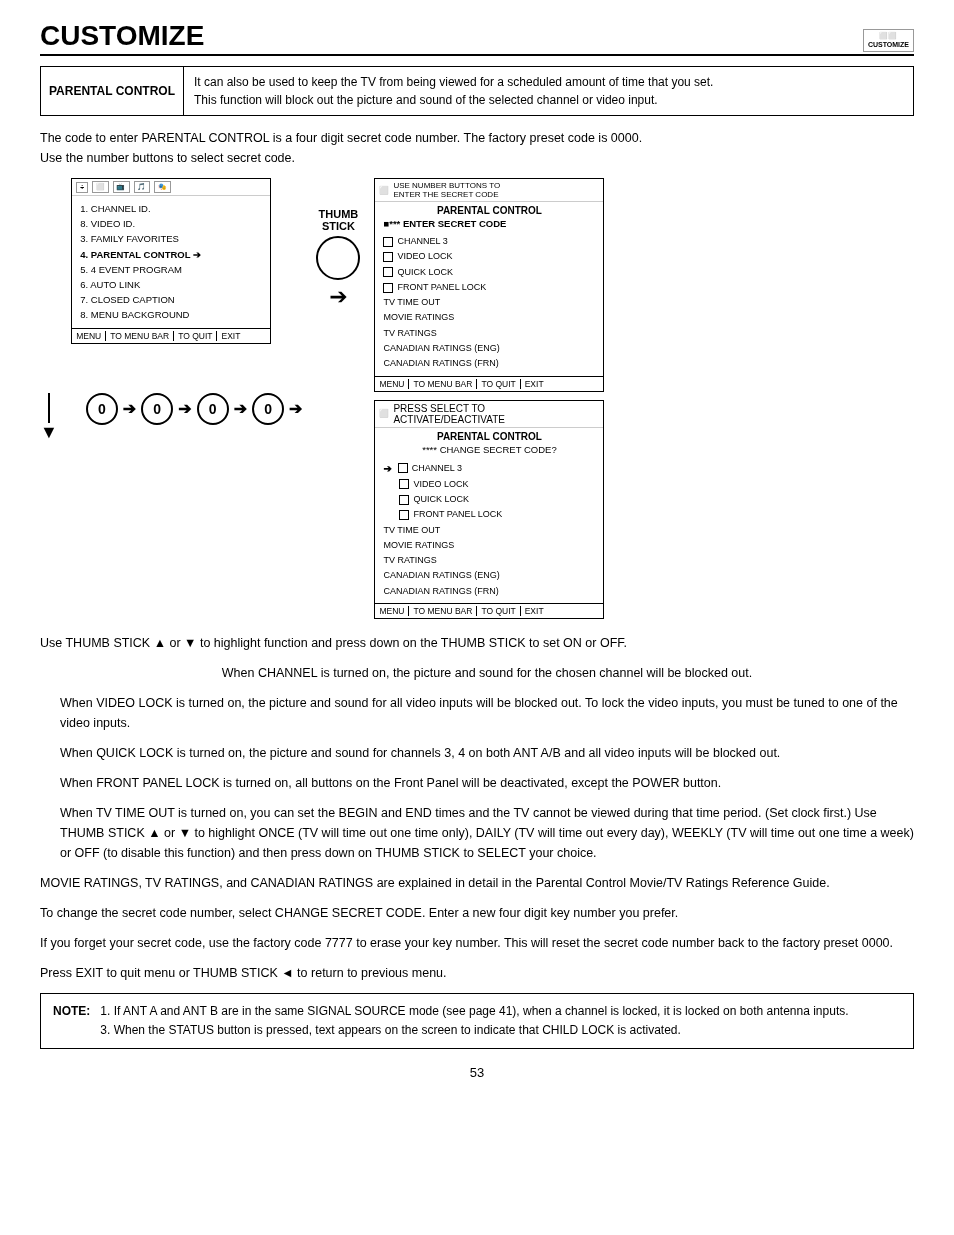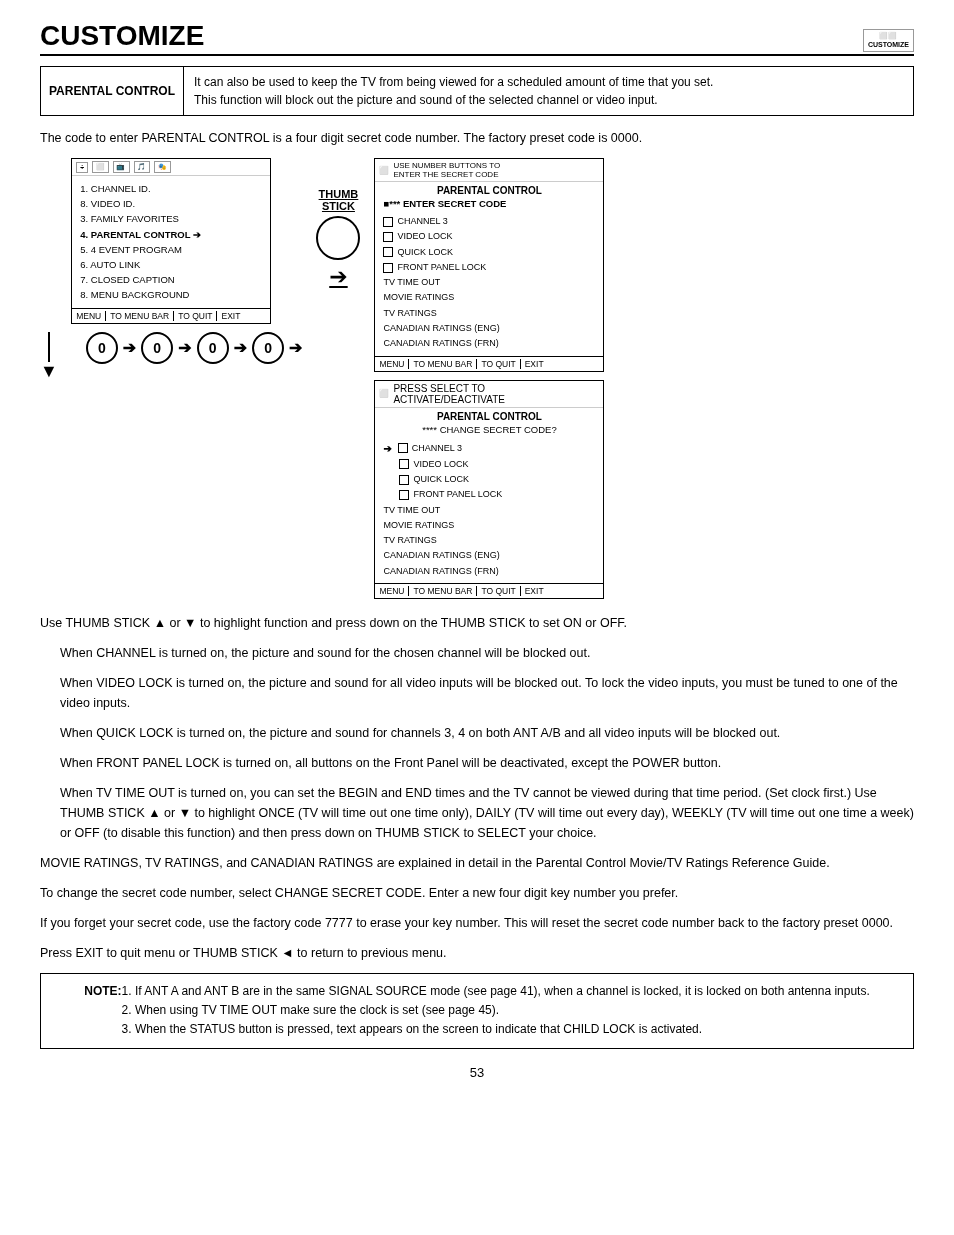--- a/index.html
+++ b/index.html
@@ -185,45 +185,45 @@
       padding: 8px 12px;
       font-size: 12px;
       line-height: 1.6;
       margin-top: 10px;
     }
     .note-label {
       font-weight: bold;
     }
     .note-content {
       display: flex;
-      justify-content: center;
+      gap: 10px;
     }
 
     .page-number {
       text-align: center;
       font-size: 13px;
       margin-top: 16px;
     }
 
     .full-diagram {
       display: flex;
       gap: 14px;
       margin-bottom: 14px;
     }
     .left-col {
       display: flex;
       flex-direction: column;
       align-items: center;
+      gap: 41px;
     }
     .middle-col {
       display: flex;
       flex-direction: column;
       align-items: center;
       padding-top: 30px;
-      text-decoration: underline;
     }
     .right-col {
       display: flex;
       flex-direction: column;
       gap: 8px;
     }
 
     .thumb-stick-circle {
       width: 44px;
       height: 44px;
@@ -259,20 +259,21 @@
 <div class="intro-box">
   <div class="intro-label">PARENTAL CONTROL</div>
   <div class="intro-text">
     <div>It can also be used to keep the TV from being viewed for a scheduled amount of time that you set.</div>
     <div>This function will block out the picture and sound of the selected channel or video input.</div>
   </div>
 </div>
 
 <div class="code-info">
   <div>The code to enter PARENTAL CONTROL is a four digit secret code number.  The factory preset code is 0000.</div>
+  <div>Use the number buttons to select secret code.</div>
 </div>
 
 <div class="full-diagram">
 
   <div class="left-col">
 
     <div class="screen-box" style="min-width:200px;">
       <div class="screen-top-bar">
         <span class="screen-icon-small">÷</span>
         <span class="screen-icon-small">⬜</span>
@@ -382,21 +383,21 @@
         <span>TO MENU BAR</span>
         <span>TO QUIT</span>
         <span>EXIT</span>
       </div>
     </div>
   </div>
 
 </div>
 
 <div class="body-para">Use THUMB STICK ▲ or ▼ to highlight function and press down on the THUMB STICK to set ON or OFF.</div>
-<div class="body-para" style="margin-left:20px;">
+<div class="body-para" style="margin-left:20px;text-align:center;">
   <span>When CHANNEL is turned on, the picture and sound for the chosen channel will be blocked out.</span>
 </div>
 <div class="body-para" style="margin-left:20px;">
   <span>When VIDEO LOCK is turned on, the picture and sound for all video inputs will be blocked out. To lock the video inputs, you must be tuned to one of the video inputs.</span>
 </div>
 <div class="body-para" style="margin-left:20px;">
   <span>When QUICK LOCK is turned on, the picture and sound for channels 3, 4 on both ANT A/B and all video inputs will be blocked out.</span>
 </div>
 <div class="body-para" style="margin-left:20px;">
   <span>When FRONT PANEL LOCK is turned on, all buttons on the Front Panel will be deactivated, except the POWER button.</span>
@@ -407,19 +408,18 @@
 <div class="body-para">MOVIE RATINGS, TV RATINGS, and CANADIAN RATINGS are explained in detail in the Parental Control Movie/TV Ratings Reference Guide.</div>
 <div class="body-para">To change the secret code number, select CHANGE SECRET CODE.  Enter a new four digit key number you prefer.</div>
 <div class="body-para">If you forget your secret code, use the factory code 7777 to erase your key number. This will reset the secret code number back to the factory preset 0000.</div>
 <div class="body-para">Press EXIT to quit menu or THUMB STICK ◄ to return to previous menu.</div>
 
 <div class="note-box">
   <div class="note-content">
     <span class="note-label">NOTE:</span>
     <div>
       <div>1. If ANT A and ANT B are in the same SIGNAL SOURCE mode (see page 41), when a channel is locked, it is locked on both antenna inputs.</div>
-      <div>2. When using TV TIME OUT make sure the clock is set (see page 45).</div>
       <div>3. When the STATUS button is pressed, text appears on the screen to indicate that CHILD LOCK is activated.</div>
     </div>
   </div>
 </div>
 
 <div class="page-number">53</div>
 
 </body></html>

